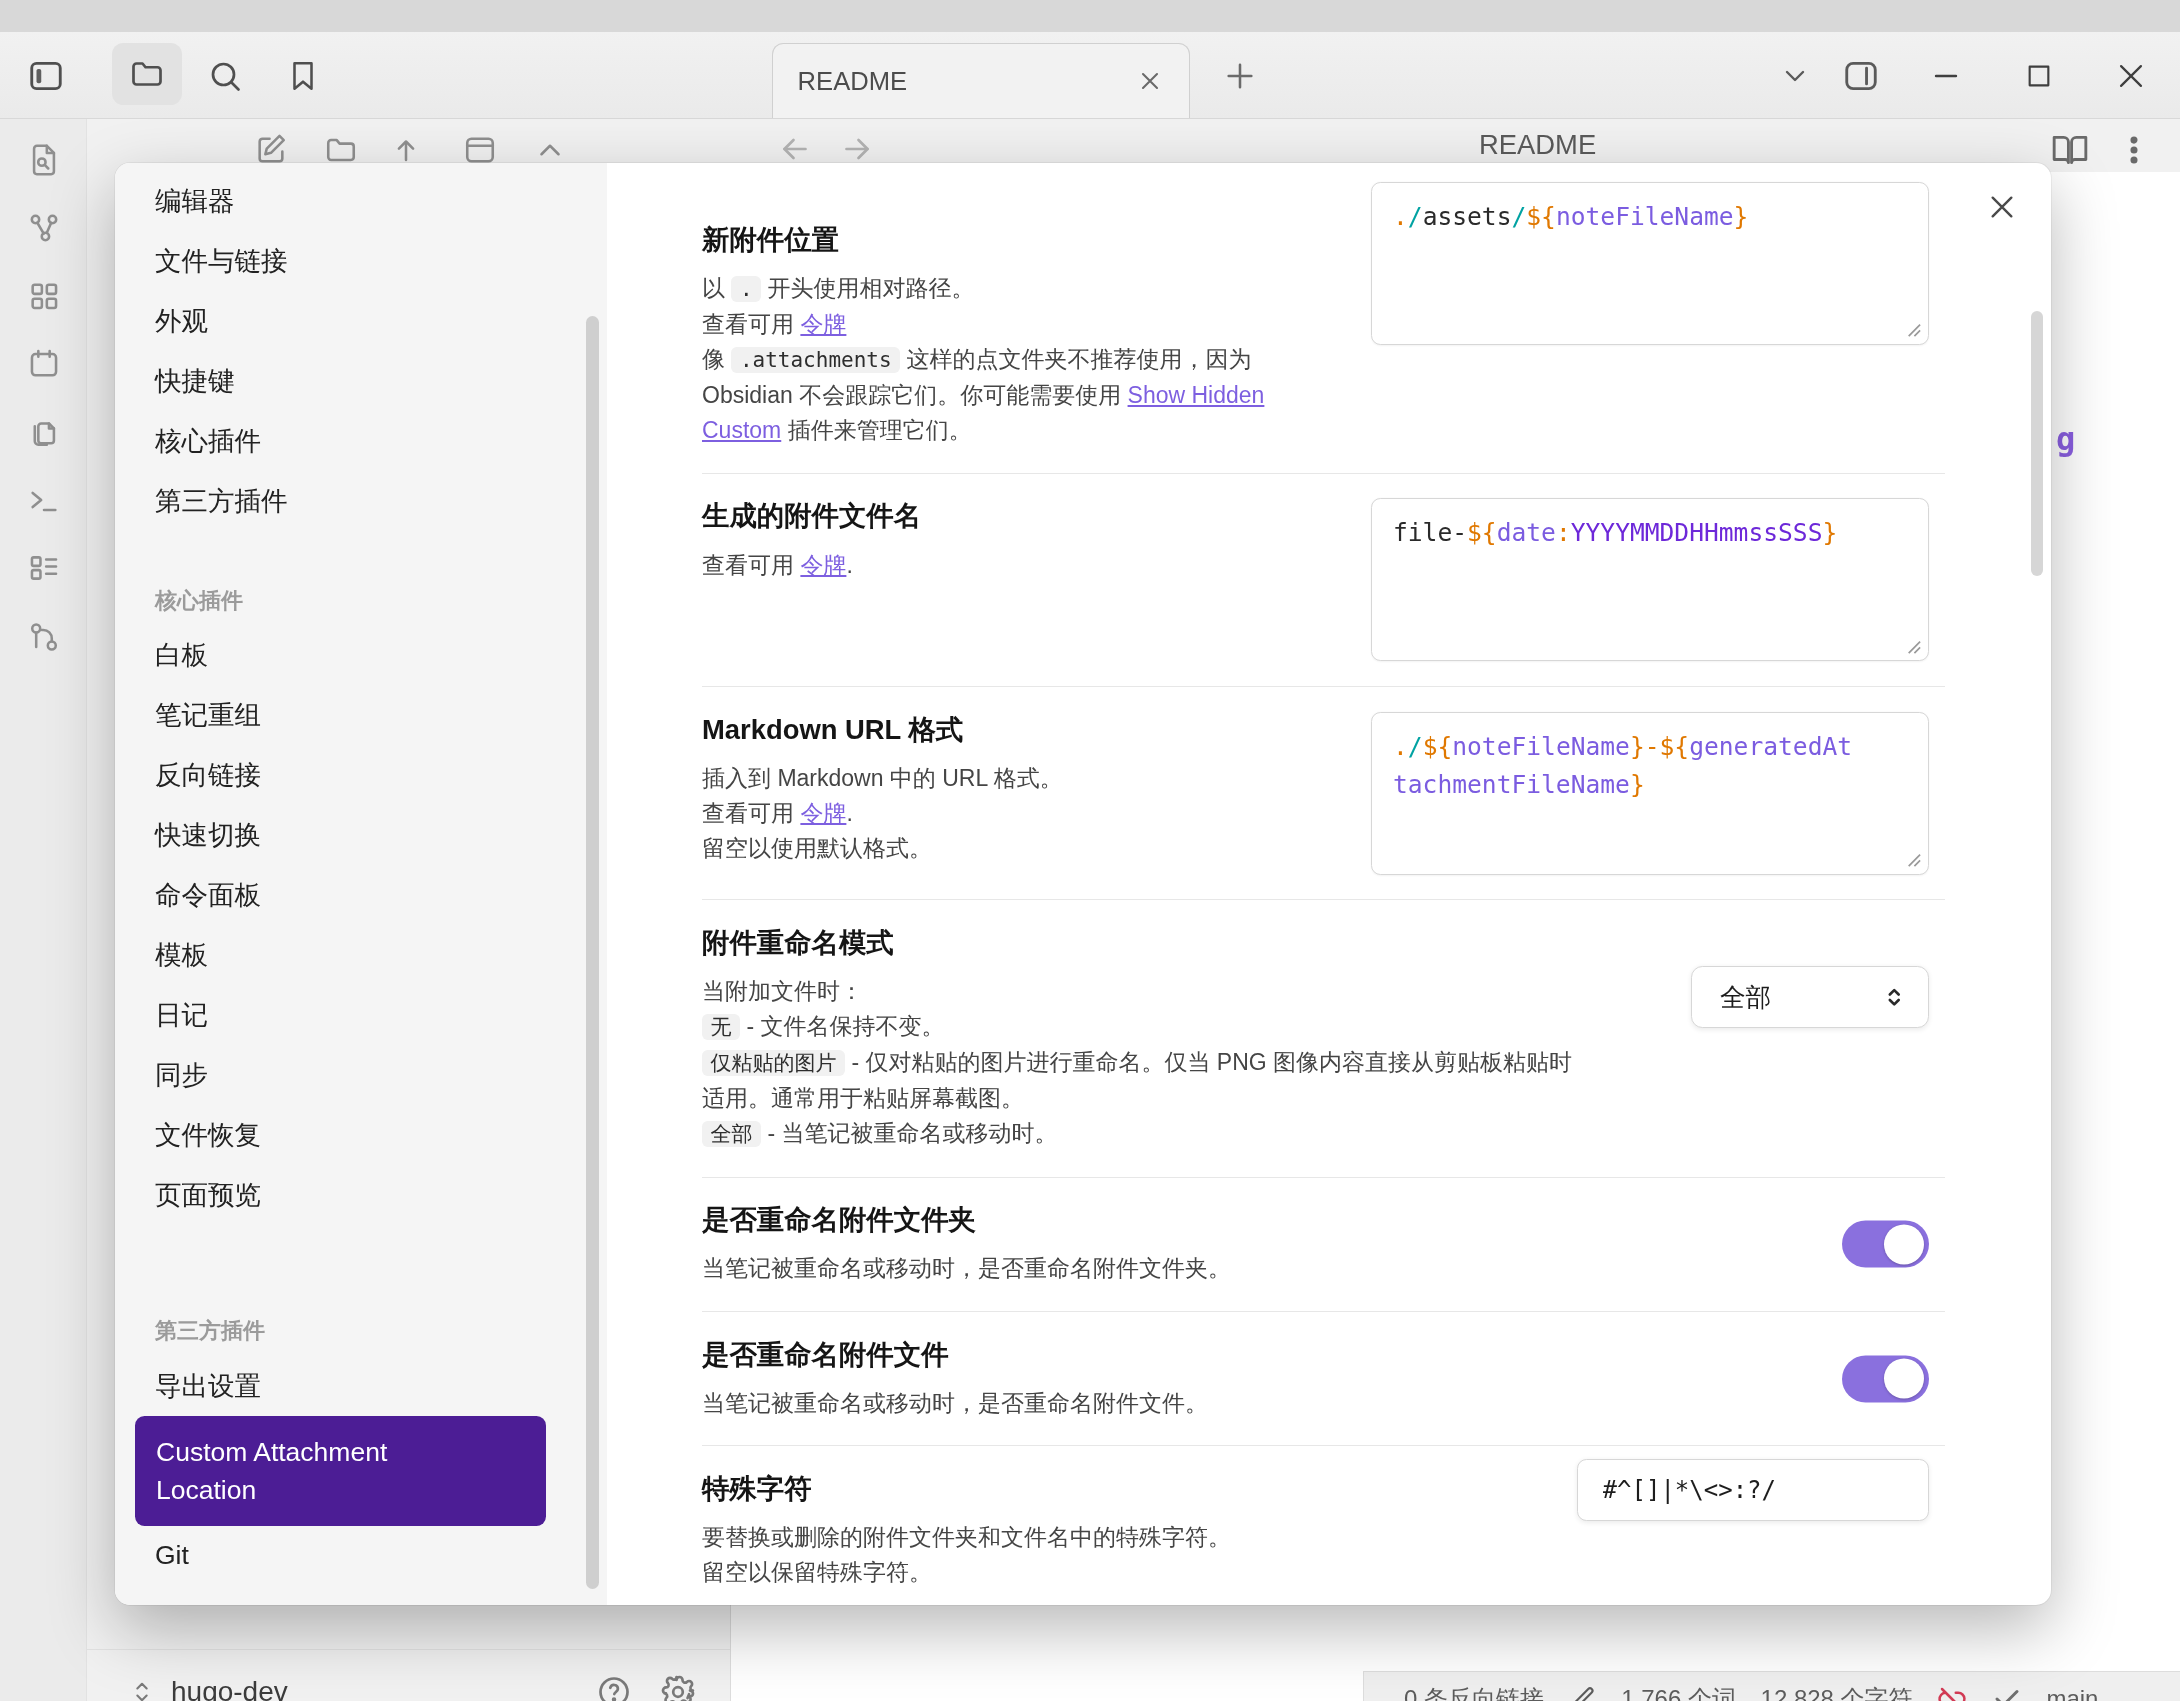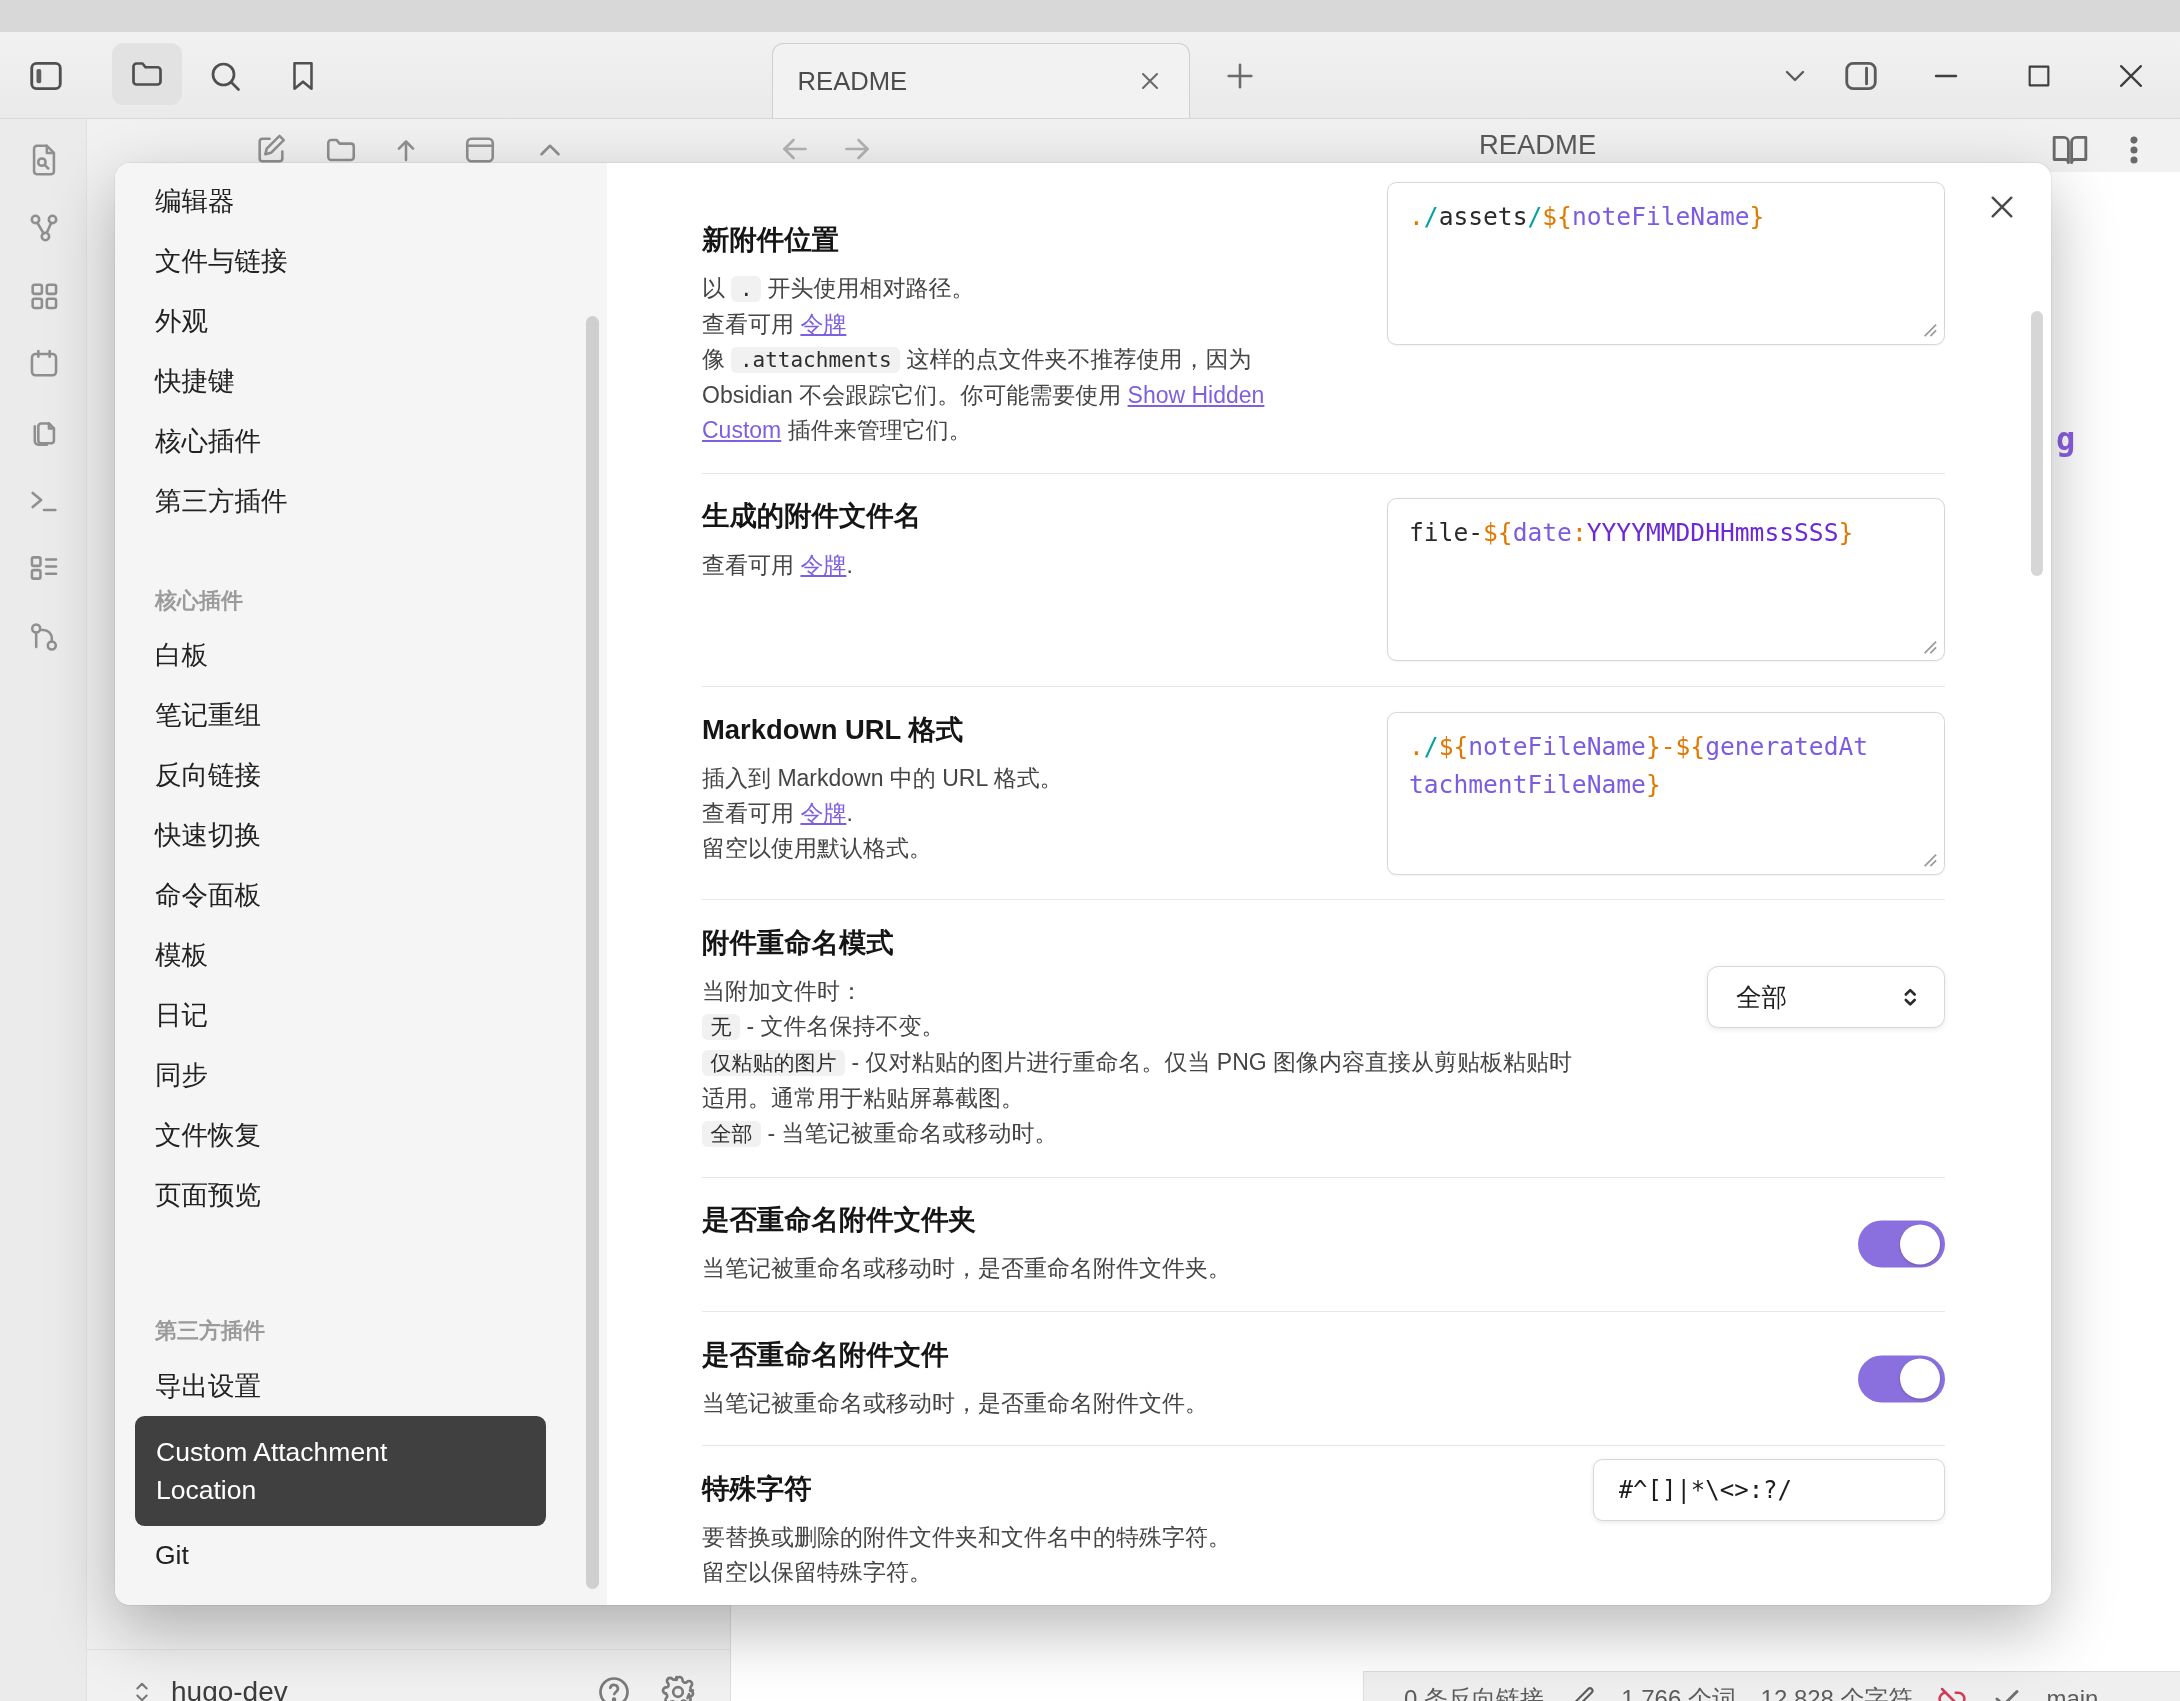--- a/index.html
+++ b/index.html
@@ -36,35 +36,35 @@
   .hugo .u{background-image:repeating-linear-gradient(90deg,#3a9bcf 0 28px,#2c7fb2 28px 44px,#7cc0e2 44px 57px);}
   
   .statusbar{position:absolute;left:1363px;top:1639px;right:0;height:55px;background:rgba(238,238,238,.95);
     border-top:0.9px solid #ddd;border-left:0.9px solid #ddd;display:flex;align-items:center;gap:24.6px;
     padding:0 28px 0 40px;box-sizing:border-box;z-index:10;font-size:24px;color:#5c5c5c;white-space:nowrap;}
   
   .modal{position:absolute;left:115px;top:131px;width:1936px;height:1442px;background:#fff;border-radius:15px;
     box-shadow:0 24px 66px rgba(0,0,0,.28),0 0 0 0.9px rgba(0,0,0,.05);display:flex;overflow:hidden;z-index:50;}
   .modal-side{position:relative;width:492px;flex:none;background:#f5f5f5;padding-top:7.6px;box-sizing:border-box;overflow:hidden;}
   .nav-item{height:60px;display:flex;align-items:center;margin:0 61px 0 20px;padding-left:20px;font-size:26.5px;color:#222;border-radius:9.5px;}
-  .nav-item.selected{background:#404040;color:#fff;height:auto;min-height:91px;padding:9.5px 66px 9.5px 21px;line-height:38px;align-items:center;}
+  .nav-item.selected{background:#4c1d95;color:#fff;height:auto;min-height:91px;padding:9.5px 66px 9.5px 21px;line-height:38px;align-items:center;}
   .nav-header{margin:51px 0 5.7px 40px;font-size:22px;font-weight:bold;color:#9b9b9b;height:38px;display:flex;align-items:center;}
   .nav-header.second{margin-top:87px;}
   .side-scroll{position:absolute;right:8.5px;top:153px;width:12.3px;height:1273px;background:#cfcfcf;border-radius:6.6px;}
   .modal-content{position:relative;flex:1;padding:0 106px 0 95px;box-sizing:border-box;overflow:hidden;}
   .content-scroll{position:absolute;right:7.6px;top:148px;width:12.3px;height:265px;background:#d6d6d6;border-radius:6.6px;}
   .modal-close{position:absolute;top:24.6px;right:30px;width:38px;height:38px;display:flex;align-items:center;justify-content:center;}
   .set{position:relative;padding:24.6px 0;border-top:0.9px solid #e7e7e7;}
   .set.s-first{border-top:none;padding-top:59px;}
   .info{width:700px;}
   .info h3{margin:0 0 13.2px 0;font-size:27.4px;font-weight:600;color:#151515;}
   .desc-line{font-size:23px;line-height:35px;color:#454545;white-space:nowrap;}
   .chip{font-family:"DejaVu Sans Mono",monospace;font-size:21px;background:#f1f1f1;border-radius:5.7px;padding:0.9px 8.5px;color:#2d2d2d;}
   .tlink{color:#7d5fe0;text-decoration:underline;}
-  .ctrl{position:absolute;right:0;padding-left:34px;}
+  .ctrl{position:absolute;right:16px;padding-left:34px;}
   .ctrl-t20{top:19px;} .ctrl-t26{top:24.6px;} .ctrl-drop{top:66px;} .ctrl-mid{top:50%;transform:translateY(-50%);} .ctrl-inp{top:13.2px;}
   .s-tall{min-height:163px;}
   .codebox{position:relative;width:558px;height:163px;background:#fff;border:1.4px solid #d7d7d7;border-radius:9.5px;
     padding:15px 21px;box-sizing:border-box;font-family:"DejaVu Sans Mono",monospace;font-size:24.6px;line-height:38px;box-shadow:0 0.9px 1.9px rgba(0,0,0,.05);}
   .code-line{white-space:nowrap;}
   .c-o{color:#e07800;} .c-t{color:#00a2a2;} .c-p{color:#7b5ce0;} .c-g{color:#6d28d9;} .c-d{color:#2a2a2a;}
   .resize{position:absolute;right:5.7px;bottom:5.7px;}
   .dropdown{width:238px;height:62px;background:#fff;border:1.4px solid #d7d7d7;border-radius:11.4px;box-shadow:0 1.9px 5.7px rgba(0,0,0,.08);
     display:flex;align-items:center;padding:0 21px 0 28px;box-sizing:border-box;font-size:25.6px;color:#1d1d1d;}
   .dropdown .dd-label{flex:1;}

